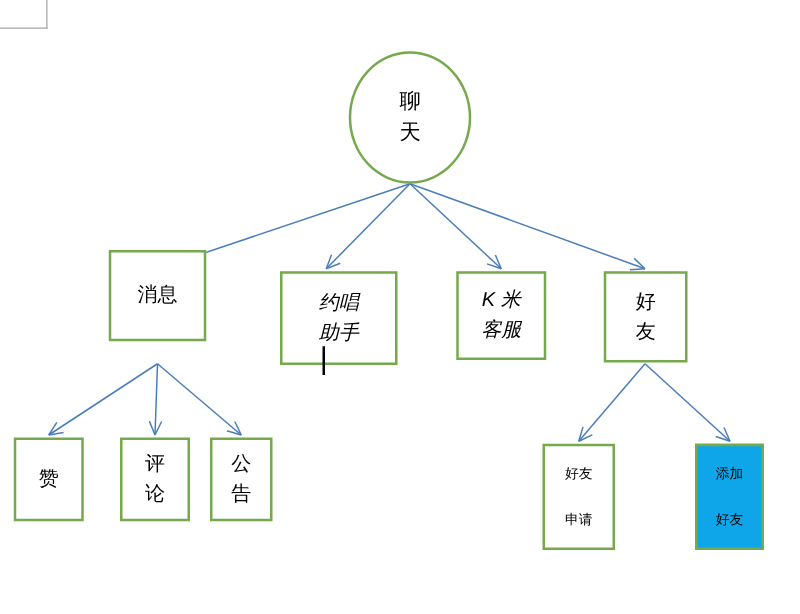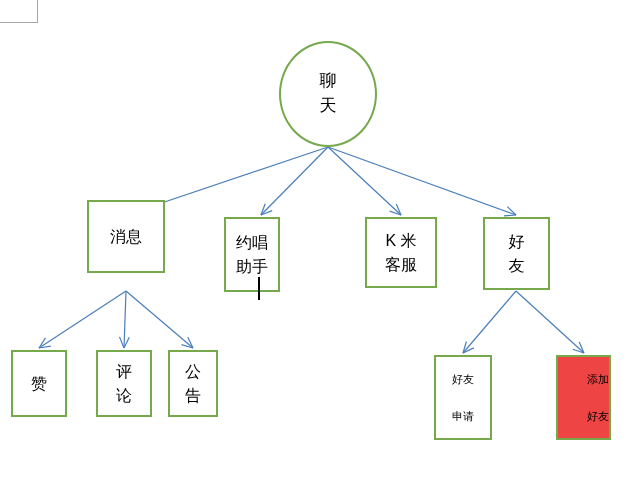--- a/index.html
+++ b/index.html
@@ -124,25 +124,25 @@
     </svg>
 
   <div id="node-layer">
       <div class="node size-lg ellipse" style="left: 279px; top: 41px; width: 98px; height: 106px; border-color: rgb(118, 168, 76); background: rgb(255, 255, 255); color: rgb(0, 0, 0);">
         <span class="line">聊</span>
         <span class="line">天</span>
       </div>
       <div class="node size-md" style="left: 87px; top: 200px; width: 78px; height: 73px; border-color: rgb(118, 168, 76); background: rgb(255, 255, 255); color: rgb(0, 0, 0);">
         <span class="line">消息</span>
       </div>
-      <div class="node size-md" style="left: 224px; top: 217px; width: 56px; height: 75px; border-color: rgb(118, 168, 76); background: rgb(255, 255, 255); color: rgb(0, 0, 0);">
+      <div class="node size-md" style="left: 224px; top: 217px; width: 94px; height: 75px; border-color: rgb(118, 168, 76); background: rgb(255, 255, 255); color: rgb(0, 0, 0); font-style: italic;">
         <span class="line">约唱</span>
         <span class="line">助手</span>
       </div>
-      <div class="node size-md" style="left: 365px; top: 217px; width: 72px; height: 71px; border-color: rgb(118, 168, 76); background: rgb(255, 255, 255); color: rgb(0, 0, 0);">
+      <div class="node size-md" style="left: 365px; top: 217px; width: 72px; height: 71px; border-color: rgb(118, 168, 76); background: rgb(255, 255, 255); color: rgb(0, 0, 0); font-style: italic;">
         <span class="line">K 米</span>
         <span class="line">客服</span>
       </div>
       <div class="node size-md" style="left: 483px; top: 217px; width: 67px; height: 73px; border-color: rgb(118, 168, 76); background: rgb(255, 255, 255); color: rgb(0, 0, 0);">
         <span class="line">好</span>
         <span class="line">友</span>
       </div>
       <div class="node size-md" style="left: 11px; top: 350px; width: 56px; height: 67px; border-color: rgb(118, 168, 76); background: rgb(255, 255, 255); color: rgb(0, 0, 0);">
         <span class="line">赞</span>
       </div>
@@ -151,21 +151,21 @@
         <span class="line">论</span>
       </div>
       <div class="node size-md" style="left: 168px; top: 350px; width: 50px; height: 67px; border-color: rgb(118, 168, 76); background: rgb(255, 255, 255); color: rgb(0, 0, 0);">
         <span class="line">公</span>
         <span class="line">告</span>
       </div>
       <div class="node size-sm" style="left: 434px; top: 355px; width: 58px; height: 85px; border-color: rgb(118, 168, 76); background: rgb(255, 255, 255); color: rgb(0, 0, 0);">
         <span class="line">好友</span>
         <span class="line">申请</span>
       </div>
-      <div class="node size-sm" style="left: 556px; top: 355px; width: 55px; height: 85px; border-color: rgb(118, 168, 76); background: #ef4444; color: rgb(0, 0, 0); align-items: flex-end;">
+      <div class="node size-sm" style="left: 556px; top: 355px; width: 55px; height: 85px; border-color: rgb(118, 168, 76); background: #0ea5e9; color: rgb(0, 0, 0);">
         <span class="line">添加</span>
         <span class="line">好友</span>
       </div>
     </div>
 
   <div class="caret" id="text-caret" style="left: 258px; top: 277px; height: 23px;"></div>
 
 </div>
 
 </body></html>

